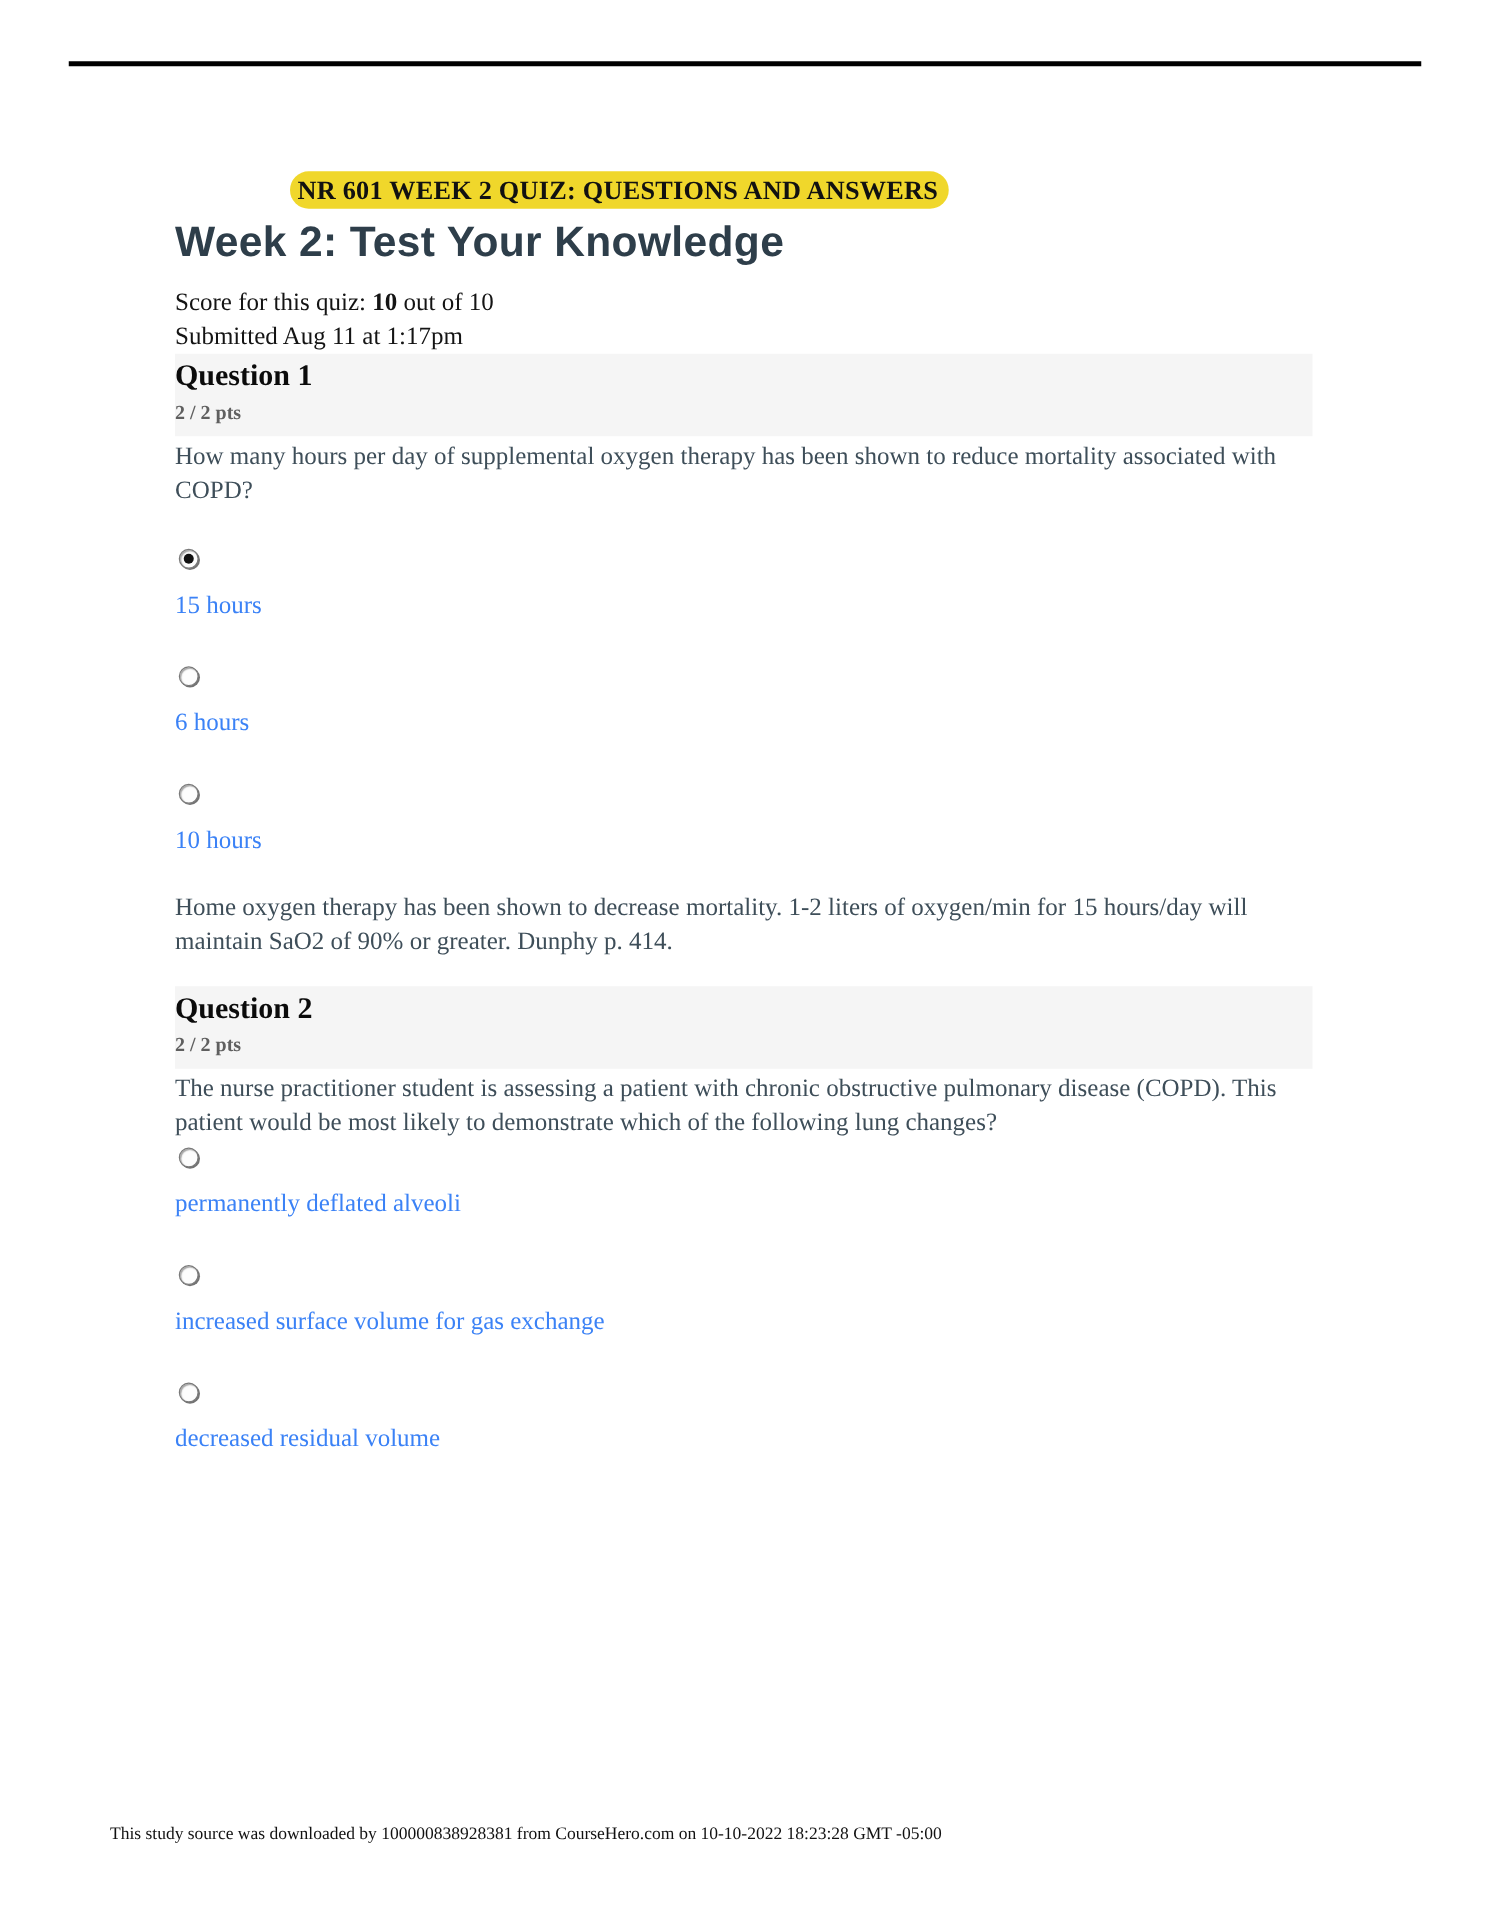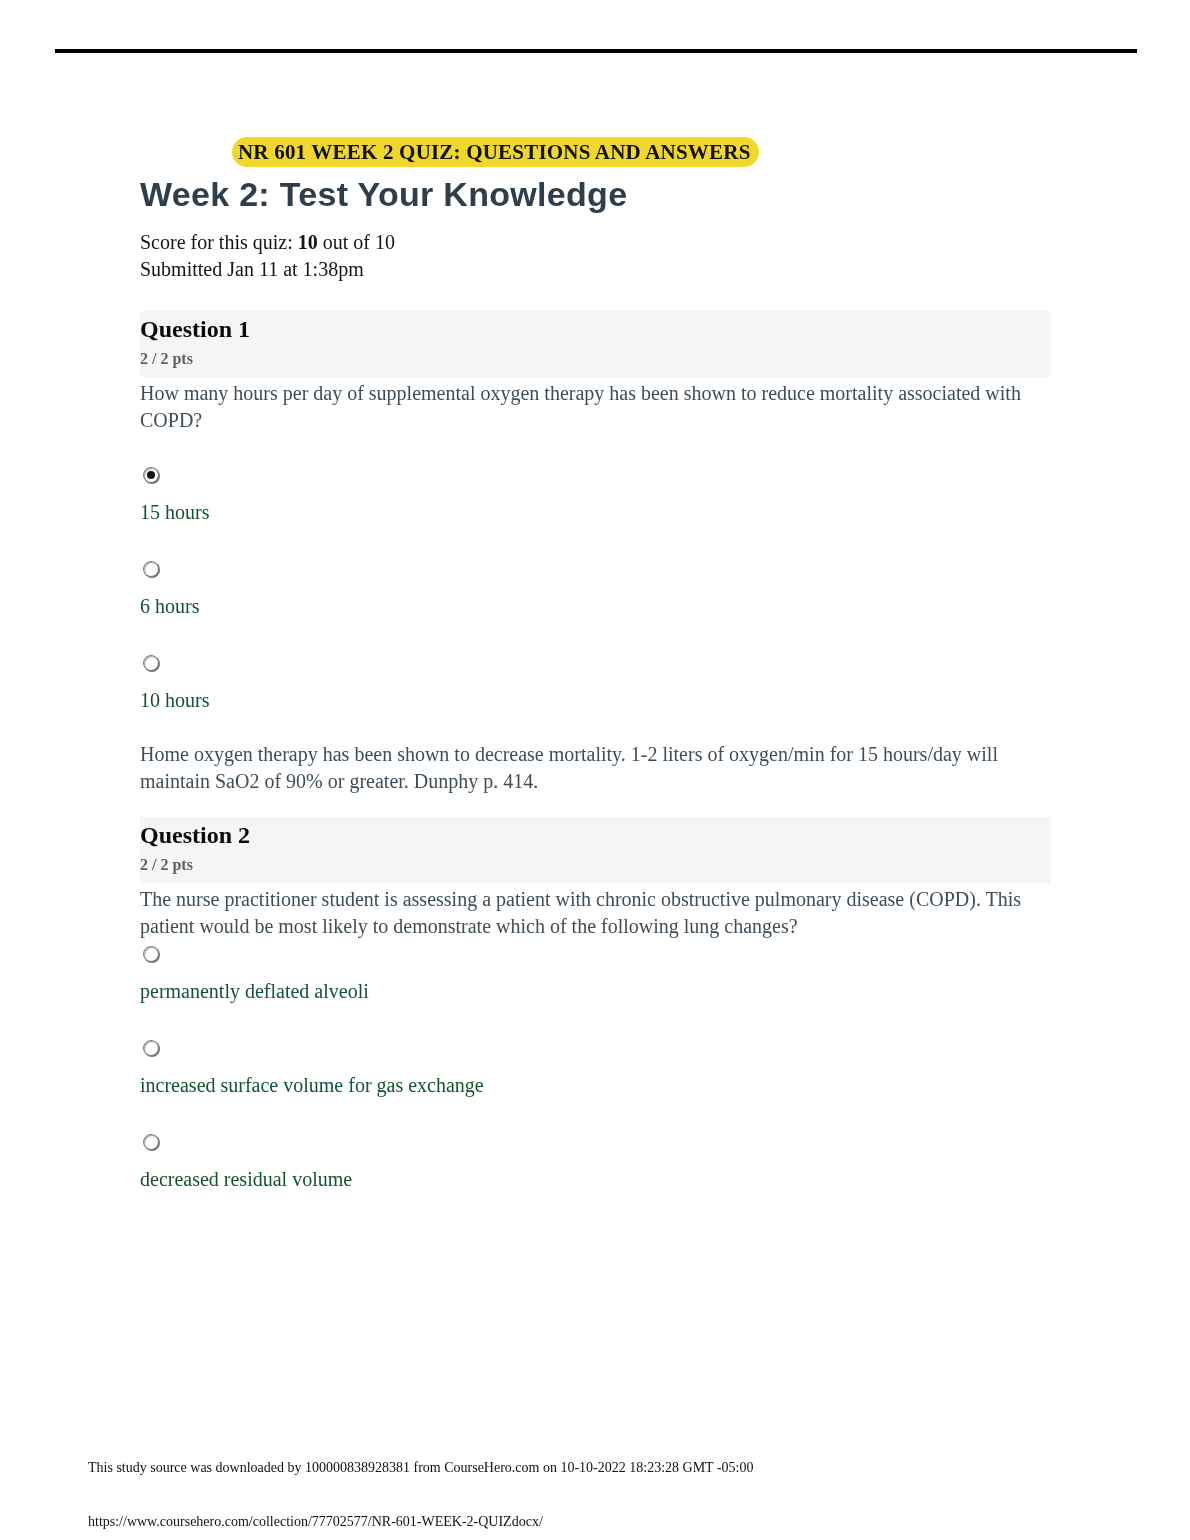--- a/index.html
+++ b/index.html
@@ -36,21 +36,20 @@
     margin:8px 0 15px 0;
     letter-spacing:0.3px;
   }
   .meta p { margin:0; font-size:20px; line-height:27px; color:#141414; }
   .score-num { font-weight:bold; font-size:20px; }
 
   .q-header {
     background:#F5F5F5;
     width:910px;
     padding:3px 0 6px 0;
-    margin-top:28px;
   }
   .q-header.second { margin-top:22px; }
   .q-title { font-size:24px; line-height:30px; font-weight:bold; color:#0b0b0b; }
   .q-pts  { font-size:16px; line-height:25px; font-weight:bold; color:#5f5f5f; margin-top:2px; }
 
   .q-text {
     margin:3px 0 0 0;
     font-size:20px; line-height:27px;
     color:#3E4E59;
     width:908px;
@@ -74,21 +73,21 @@
     content:"";
     position:absolute; left:3px; top:3px;
     width:8px; height:8px;
     background:#121212;
     border-radius:50%;
   }
   .opt-label {
     display:block;
     margin-top:16px;
     font-size:20px; line-height:26px;
-    color:#14532d;
+    color:#3b82f6;
   }
 
   .explanation {
     margin:28px 0 0 0;
     font-size:20px; line-height:27px;
     color:#3E4E59;
     width:908px;
   }
 
   .footer-note, .footer-url {
@@ -114,21 +113,21 @@
     </div>
 
     <h1 class="quiz-title">Week 2: Test Your Knowledge</h1>
 
     <div class="meta">
       <p>
         <span>Score for this quiz:</span>
         <span class="score-num">10</span>
         <span>out of 10</span>
       </p>
-      <p>Submitted Jan 11 at 1:38pm</p>
+      <p>Submitted Aug 11 at 1:17pm</p>
     </div>
 
     <section>
       <div class="q-header">
         <div class="q-title">Question 1</div>
         <div class="q-pts">2 / 2 pts</div>
       </div>
       <p class="q-text">How many hours per day of supplemental oxygen therapy has been shown to reduce mortality associated with COPD?</p>
 
       <div class="option first">
@@ -164,14 +163,13 @@
       </div>
       <div class="option">
         <span class="radio"></span>
         <span class="opt-label">decreased residual volume</span>
       </div>
     </section>
 
   </div>
 
   <div class="footer-note">This study source was downloaded by 100000838928381 from CourseHero.com on 10-10-2022 18:23:28 GMT -05:00</div>
-  <div class="footer-url">https://www.coursehero.com/collection/77702577/NR-601-WEEK-2-QUIZdocx/</div>
 </div>
 
 </body></html>

